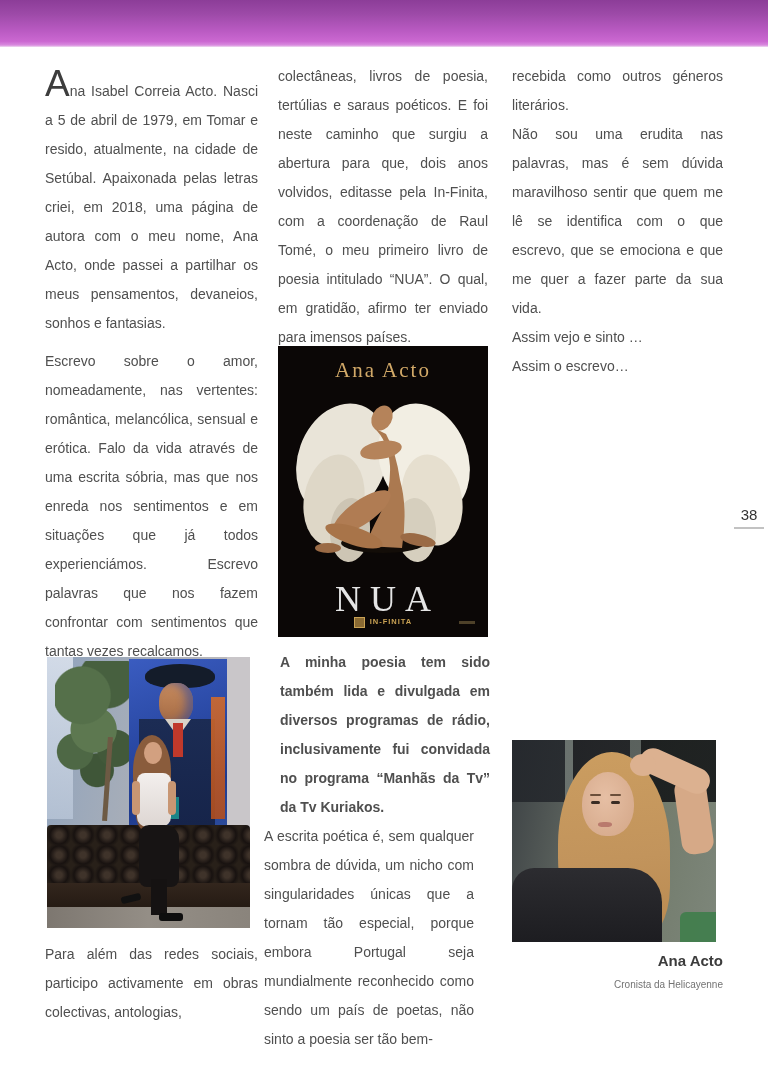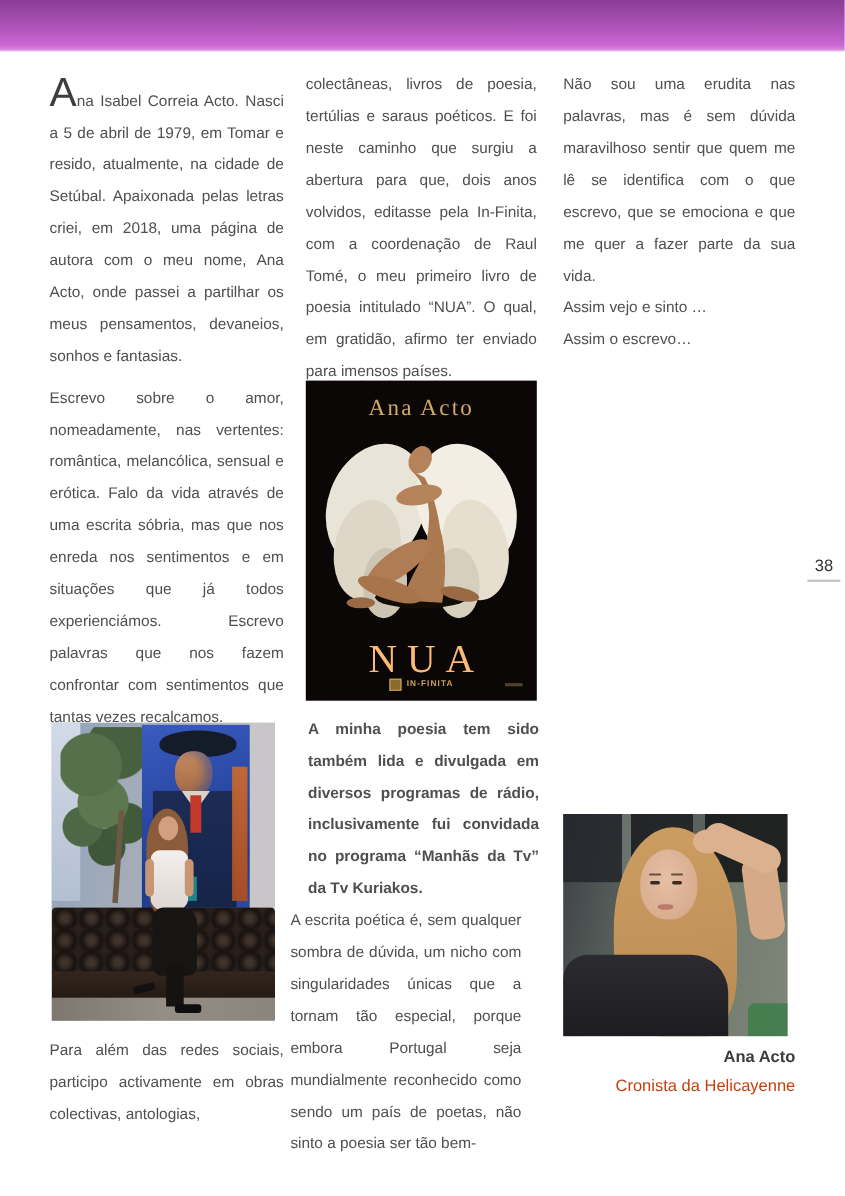--- a/index.html
+++ b/index.html
@@ -17,29 +17,29 @@
   #photo1{left:47px;top:657px;width:203px;height:271px;}
   #c1p3{left:45px;top:940px;width:213px;}
   #c2p1{left:278px;top:62px;width:210px;}
   #cover{left:278px;top:346px;width:210px;height:291px;background:#0b0706;}
   #c2p2{left:280px;top:648px;width:210px;font-weight:bold;}
   #c2p3{left:264px;top:822px;width:210px;}
   #c3text{left:512px;top:62px;width:211px;}
   #photo2{left:512px;top:740px;width:204px;height:202px;}
   #caption{left:512px;top:952px;width:211px;text-align:right;}
   .cap-name{font-size:15px;font-weight:bold;color:#3c3c3c;margin-bottom:10px;}
-  .cap-role{font-size:15px;color:#c2410c;}
+  .cap-role{font-size:10px;color:#737373;}
   .pagenum{position:absolute;left:734px;top:506px;width:30px;text-align:center;
            font-size:15px;color:#333;padding-bottom:4px;border-bottom:2px solid #c2c2c2;}
   
   .cover-author{position:absolute;left:0;top:12px;width:100%;text-align:center;
     font-family:"Liberation Serif","DejaVu Serif",serif;font-size:21px;letter-spacing:2px;color:#d2a968;}
   .cover-art{position:absolute;left:0;top:42px;width:210px;height:186px;}
   .cover-title{position:absolute;left:0;top:232px;width:100%;text-align:center;
-    font-family:"Liberation Serif","DejaVu Serif",serif;font-size:36px;letter-spacing:9px;color:#fdba74;text-indent:9px;}
+    font-family:"Liberation Serif","DejaVu Serif",serif;font-size:36px;letter-spacing:9px;color:#e5e5e5;text-indent:9px;}
   .cover-pub{position:absolute;left:0;bottom:9px;width:100%;display:flex;justify-content:center;align-items:flex-start;gap:5px;}
   .pub-logo{display:inline-block;width:9px;height:9px;background:#8a6a33;border:1px solid #c9a254;}
   .pub-name{font-size:7.5px;letter-spacing:1px;color:#c9a254;font-weight:bold;}
   .fineprint{position:absolute;right:13px;bottom:13px;width:16px;height:3px;background:rgba(190,160,100,.38);}
   
   #photo1{background:linear-gradient(100deg,#8fa3bd 0%,#a8aeb8 45%,#bdbabc 75%,#c7c4c7 100%);overflow:hidden;}
   #photo1 .d{position:absolute;}
   .p1-lightstrip{left:0;top:0;width:26px;height:162px;background:linear-gradient(#e2e8f2,#b9c6d8);opacity:.8;}
   .p1-plant{left:8px;top:4px;width:84px;height:156px;background:
      radial-gradient(circle at 32% 22%,#55704a 0 21%,transparent 22%),
@@ -159,20 +159,21 @@
       <span class="pub-logo"></span>
       <span class="pub-name">IN-FINITA</span>
     </div>
     <div class="fineprint"></div>
   </div>
 
   <p class="para blk" id="c2p2">A minha poesia tem sido também lida e divulgada em diversos programas de rádio, inclusivamente fui convidada no programa “Manhãs da Tv” da Tv Kuriakos.</p>
   <p class="para blk" id="c2p3">A escrita poética é, sem qualquer sombra de dúvida, um nicho com singularidades únicas que a tornam tão especial, porque embora Portugal seja mundialmente reconhecido como sendo um país de poetas, não sinto a poesia ser tão bem-</p>
 
   <div class="blk" id="c3text">
+    <p class="para">recebida como outros géneros literários.</p>
     <p class="para">Não sou uma erudita nas palavras, mas é sem dúvida maravilhoso sentir que quem me lê se identifica com o que escrevo, que se emociona e que me quer a fazer parte da sua vida.</p>
     <p class="para">Assim vejo e sinto …</p>
     <p class="para">Assim o escrevo…</p>
   </div>
 
   <div class="blk" id="photo2">
     <div class="d p2-frames"></div>
     <div class="d p2-upperarm"></div>
     <div class="d p2-arm"></div>
     <div class="d p2-hair"></div>

